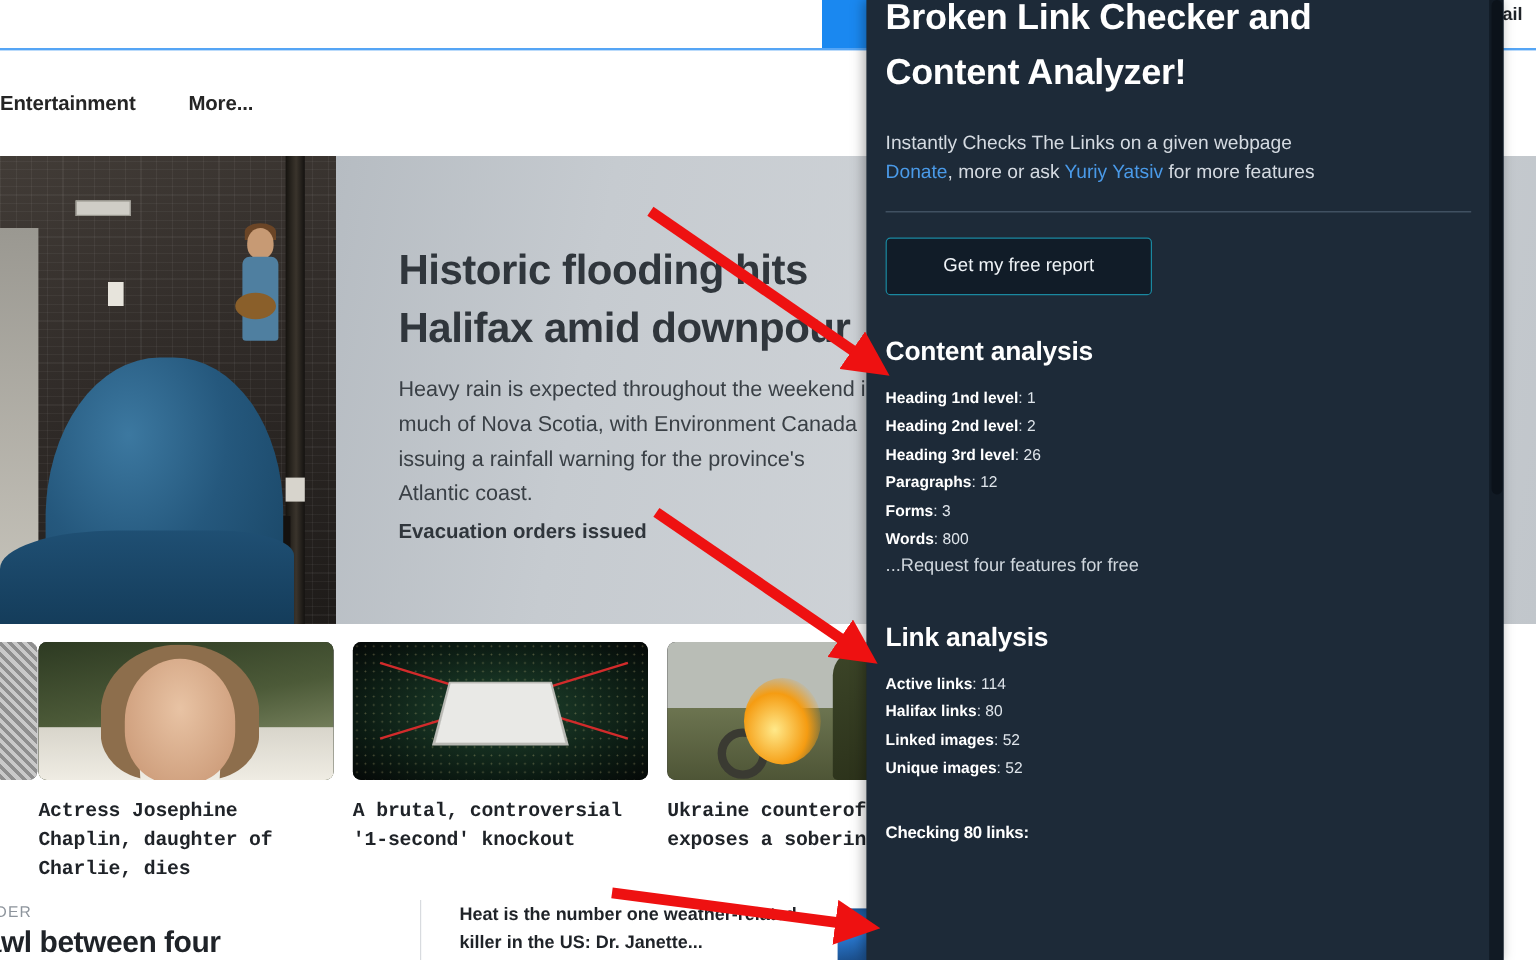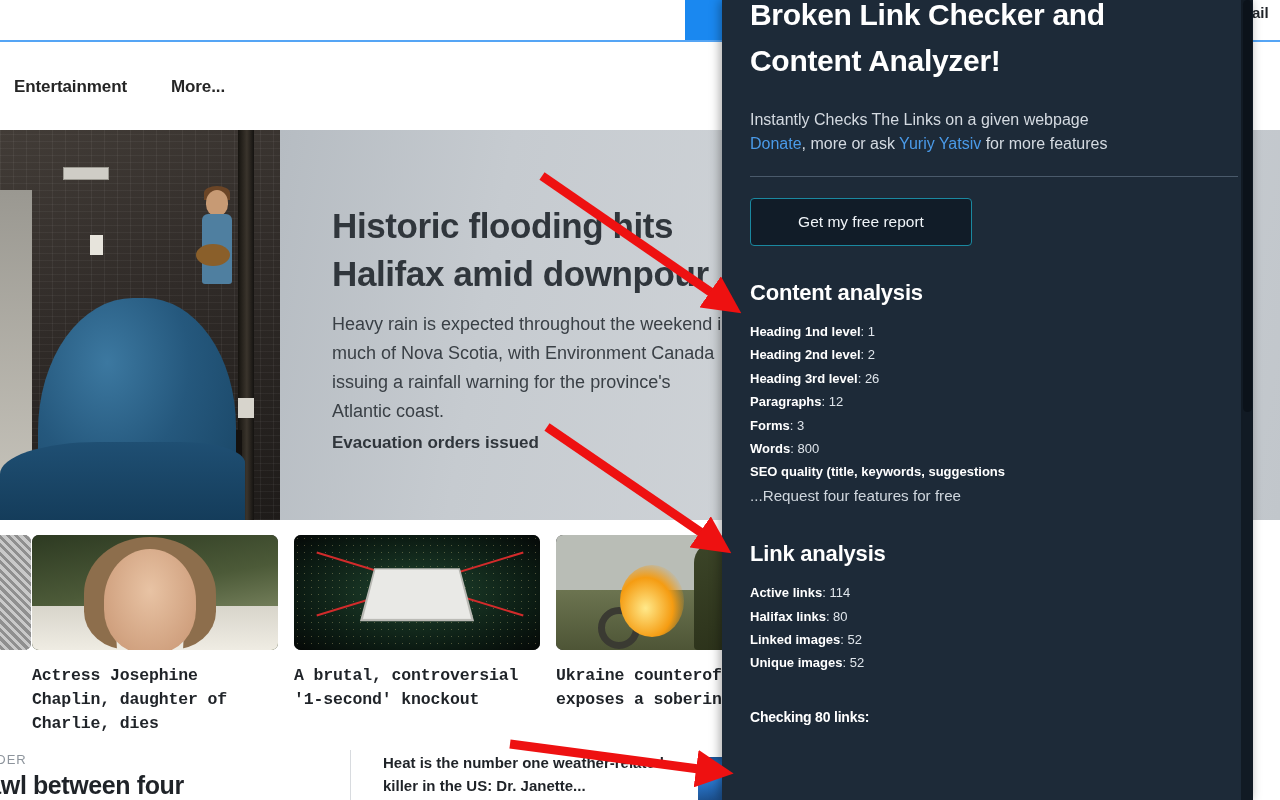--- a/index.html
+++ b/index.html
@@ -34,21 +34,20 @@
   }
 
   
   .navbar {
     position: absolute;
     top: 44px; left: 0;
     width: 1012px; height: 86px;
     background: #ffffff;
     display: flex;
     align-items: center;
-    padding-left: 14px;
     gap: 44px;
   }
   .navbar .nav-item {
     font-size: 17px;
     font-weight: bold;
     color: #252525;
     letter-spacing: -0.1px;
     white-space: nowrap;
   }
 
@@ -308,21 +307,20 @@
 
   
   #ext-panel {
     position: absolute;
     top: 0; left: 722px;
     width: 531px; height: 800px;
     background: #1d2a38;
     overflow: hidden;
     box-shadow: -2px 0 10px rgba(0,0,0,.35);
     color: #e9edf2;
-    padding-left: 12px;
   }
   .panel-inner {
     position: relative;
     padding: 0 30px 0 16px;
   }
   .panel-title {
     margin-top: -8px;
     font-size: 30px;
     font-weight: bold;
     line-height: 46px;
@@ -543,23 +541,20 @@
       </div>
       <div class="stat-row">
         <b>Paragraphs</b><span>: </span><span>12</span>
       </div>
       <div class="stat-row">
         <b>Forms</b><span>: </span><span>3</span>
       </div>
       <div class="stat-row">
         <b>Words</b><span>: </span><span>800</span>
       </div>
-      <div class="stat-row">
-        <b>SEO quality (title, keywords, suggestions</b>
-      </div>
       <div class="stat-note">...Request four features for free</div>
     </div>
 
     <h2 class="section-h">Link analysis</h2>
 
     <div class="stat-list">
       <div class="stat-row">
         <b>Active links</b><span>: </span><span>114</span>
       </div>
       <div class="stat-row">

